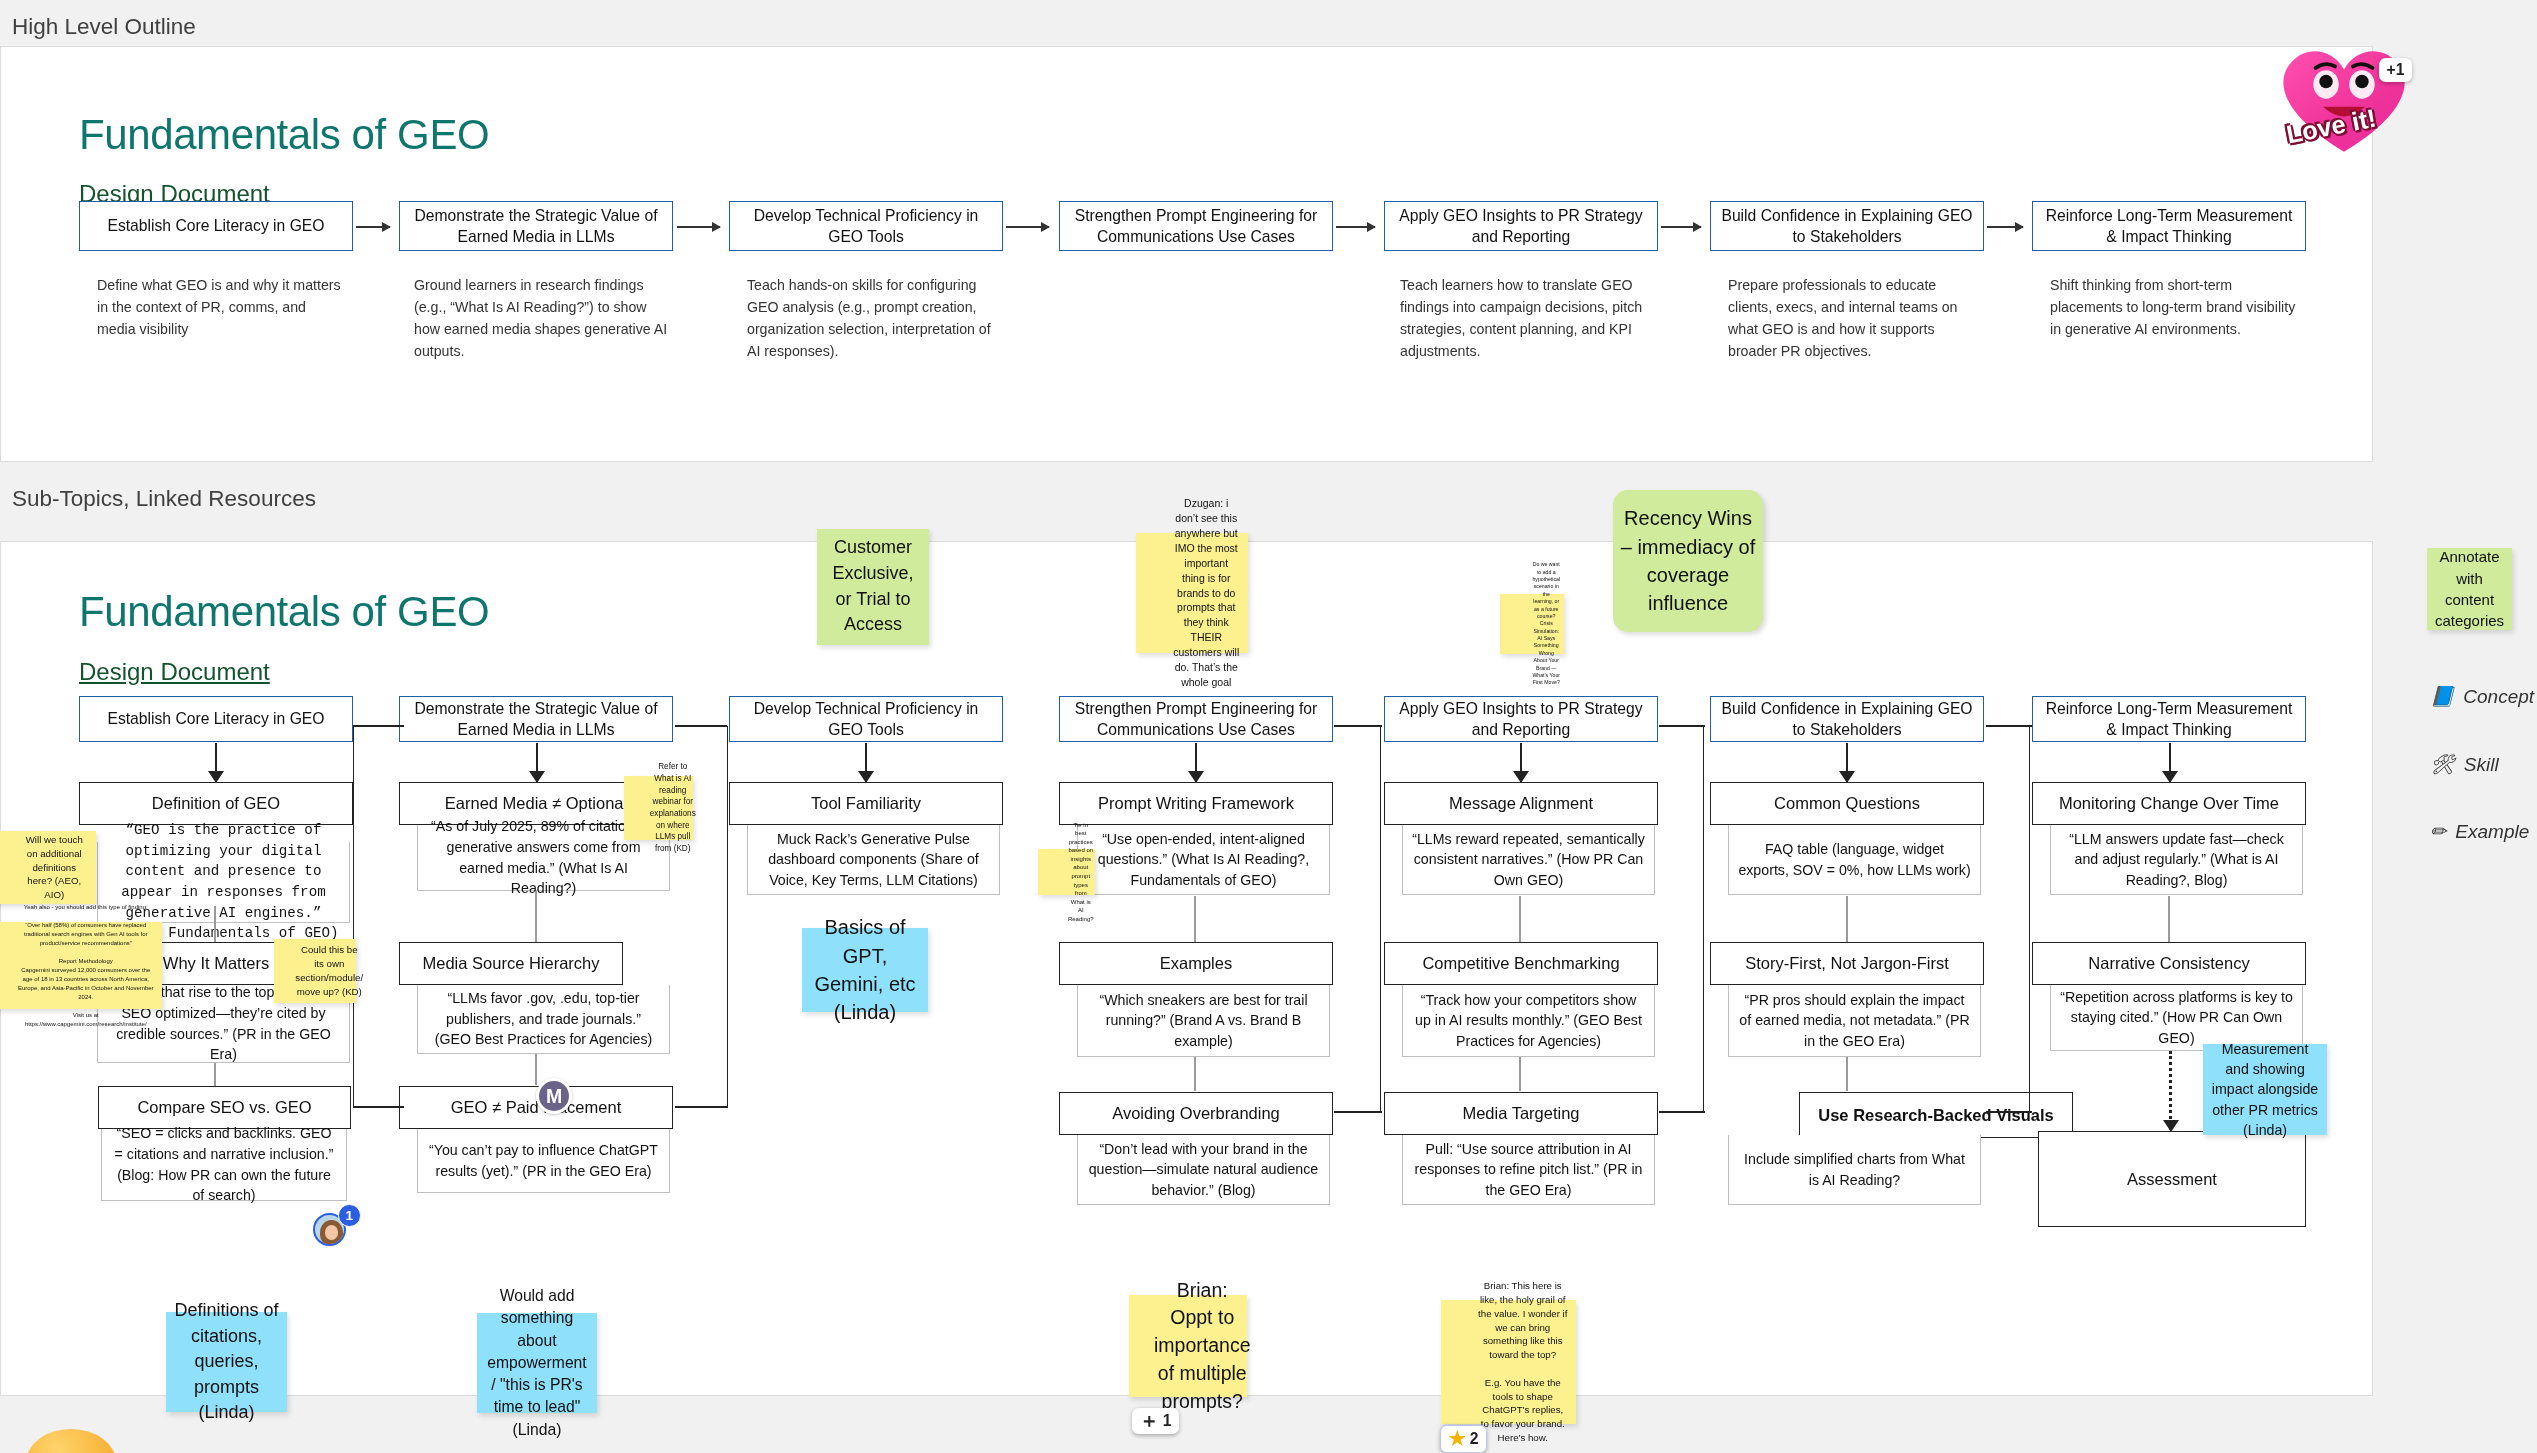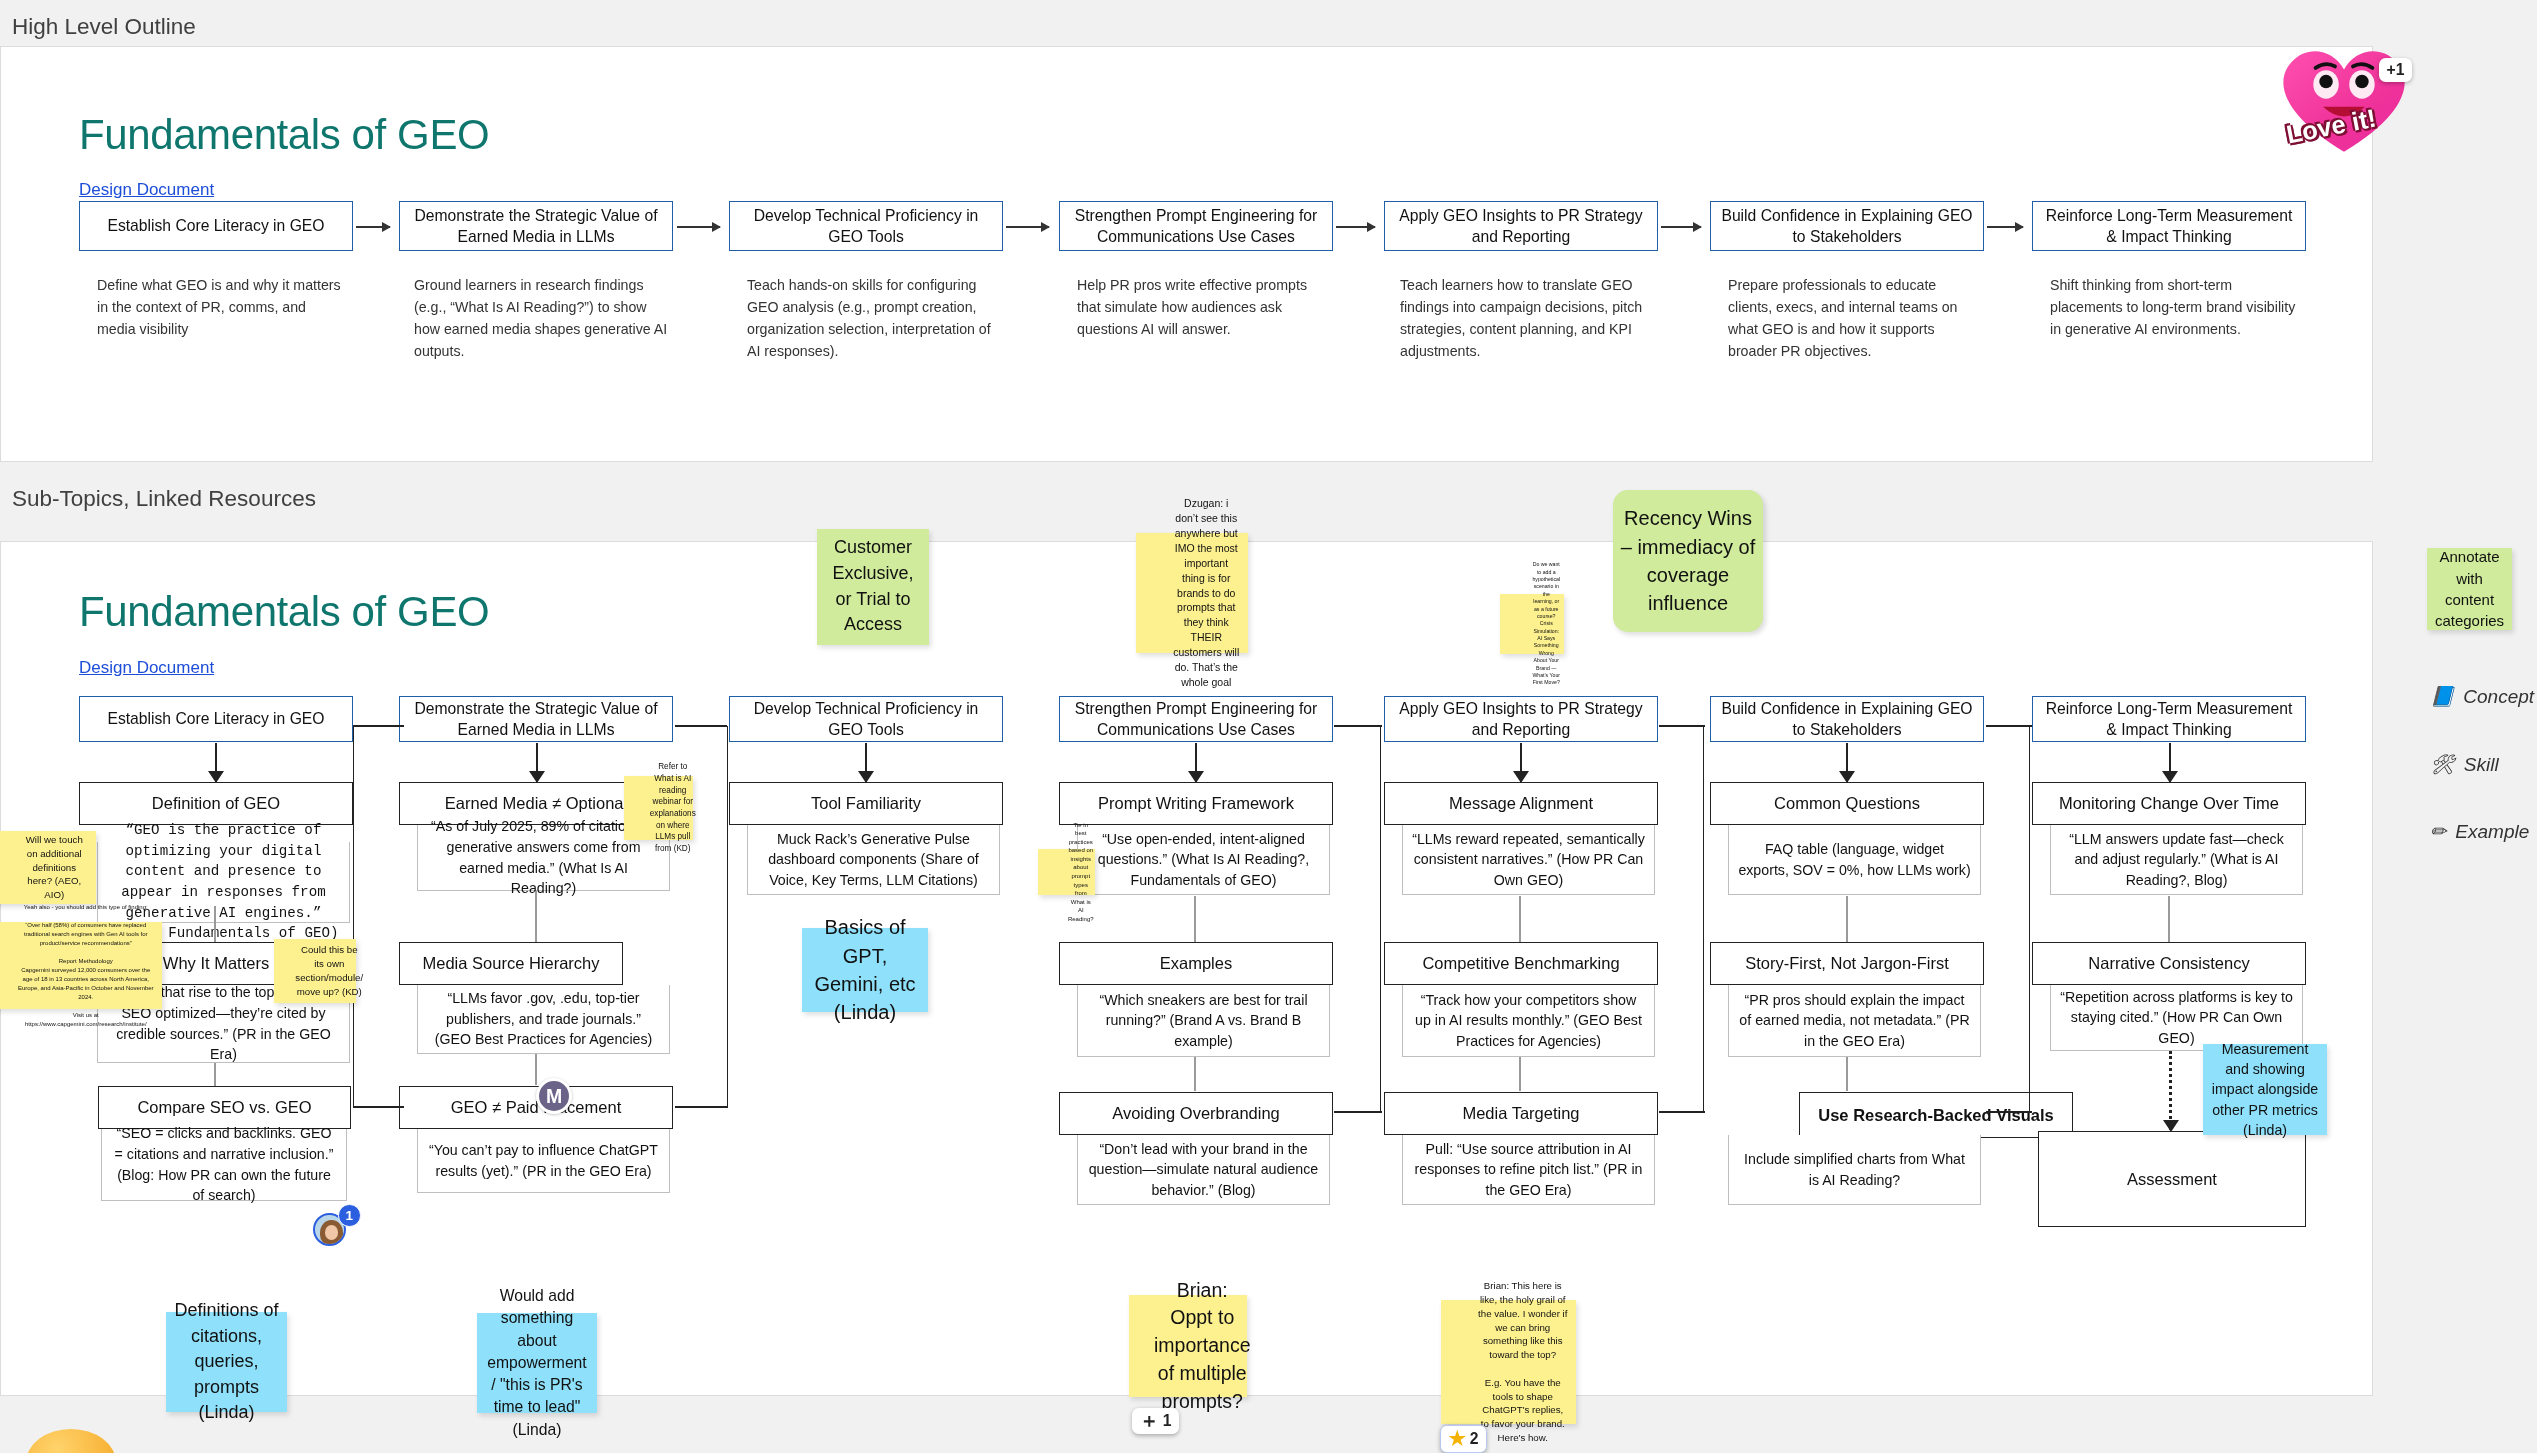--- a/index.html
+++ b/index.html
@@ -15,21 +15,21 @@
   }
   .canvas{
     background:#ffffff; border:0.7px solid #dcdcdc;
     position:relative;
   }
   .board-title{
     font-size:42px; color:#0f766e; font-weight:400;
     letter-spacing:-0.4px;
   }
   .board-link{
-    font-size:17px; color:#1d4ed8; text-decoration:underline;
+    font-size:24px; color:#14532d; text-decoration:underline;
     display:inline-block;
   }
   
   .topbox{
     position:absolute; border:1.5px solid #1f5fa8; background:#fff;
     display:flex; align-items:center; justify-content:center;
     text-align:center; font-size:15.7px; color:#111; line-height:1.35;
     padding:3px 6px;
   }
   .topdesc{
@@ -144,21 +144,20 @@
   <div class="arrow-h" style="left:355px;top:179px;width:34px;"></div>
   <div class="arrow-h" style="left:676px;top:179px;width:43px;"></div>
   <div class="arrow-h" style="left:1005px;top:179px;width:43px;"></div>
   <div class="arrow-h" style="left:1335px;top:179px;width:39px;"></div>
   <div class="arrow-h" style="left:1660px;top:179px;width:40px;"></div>
   <div class="arrow-h" style="left:1986px;top:179px;width:36px;"></div>
 
   <div class="topdesc" style="left:96px;top:227px;width:247px;">Define what GEO is and why it matters in the context of PR, comms, and media visibility</div>
   <div class="topdesc" style="left:413px;top:227px;width:255px;">Ground learners in research findings (e.g., “What Is AI Reading?”) to show how earned media shapes generative AI outputs.</div>
   <div class="topdesc" style="left:746px;top:227px;width:255px;">Teach hands-on skills for configuring GEO analysis (e.g., prompt creation, organization selection, interpretation of AI responses).</div>
-  <div class="topdesc" style="left:1076px;top:227px;width:255px;">Help PR pros write effective prompts that simulate how audiences ask questions AI will answer.</div>
   <div class="topdesc" style="left:1399px;top:227px;width:255px;">Teach learners how to translate GEO findings into campaign decisions, pitch strategies, content planning, and KPI adjustments.</div>
   <div class="topdesc" style="left:1727px;top:227px;width:255px;">Prepare professionals to educate clients, execs, and internal teams on what GEO is and how it supports broader PR objectives.</div>
   <div class="topdesc" style="left:2049px;top:227px;width:255px;">Shift thinking from short-term placements to long-term brand visibility in generative AI environments.</div>
 </div>
 
 <div class="heart-sticker" style="left:2269px;top:41px;width:150px;height:116px;">
   <svg width="150" height="116" viewBox="0 0 200 155">
     <defs>
         <linearGradient id="hg" x1="0" y1="0" x2="1" y2="1">
       <stop offset="0%" stop-color="#ff4fb0"></stop>

